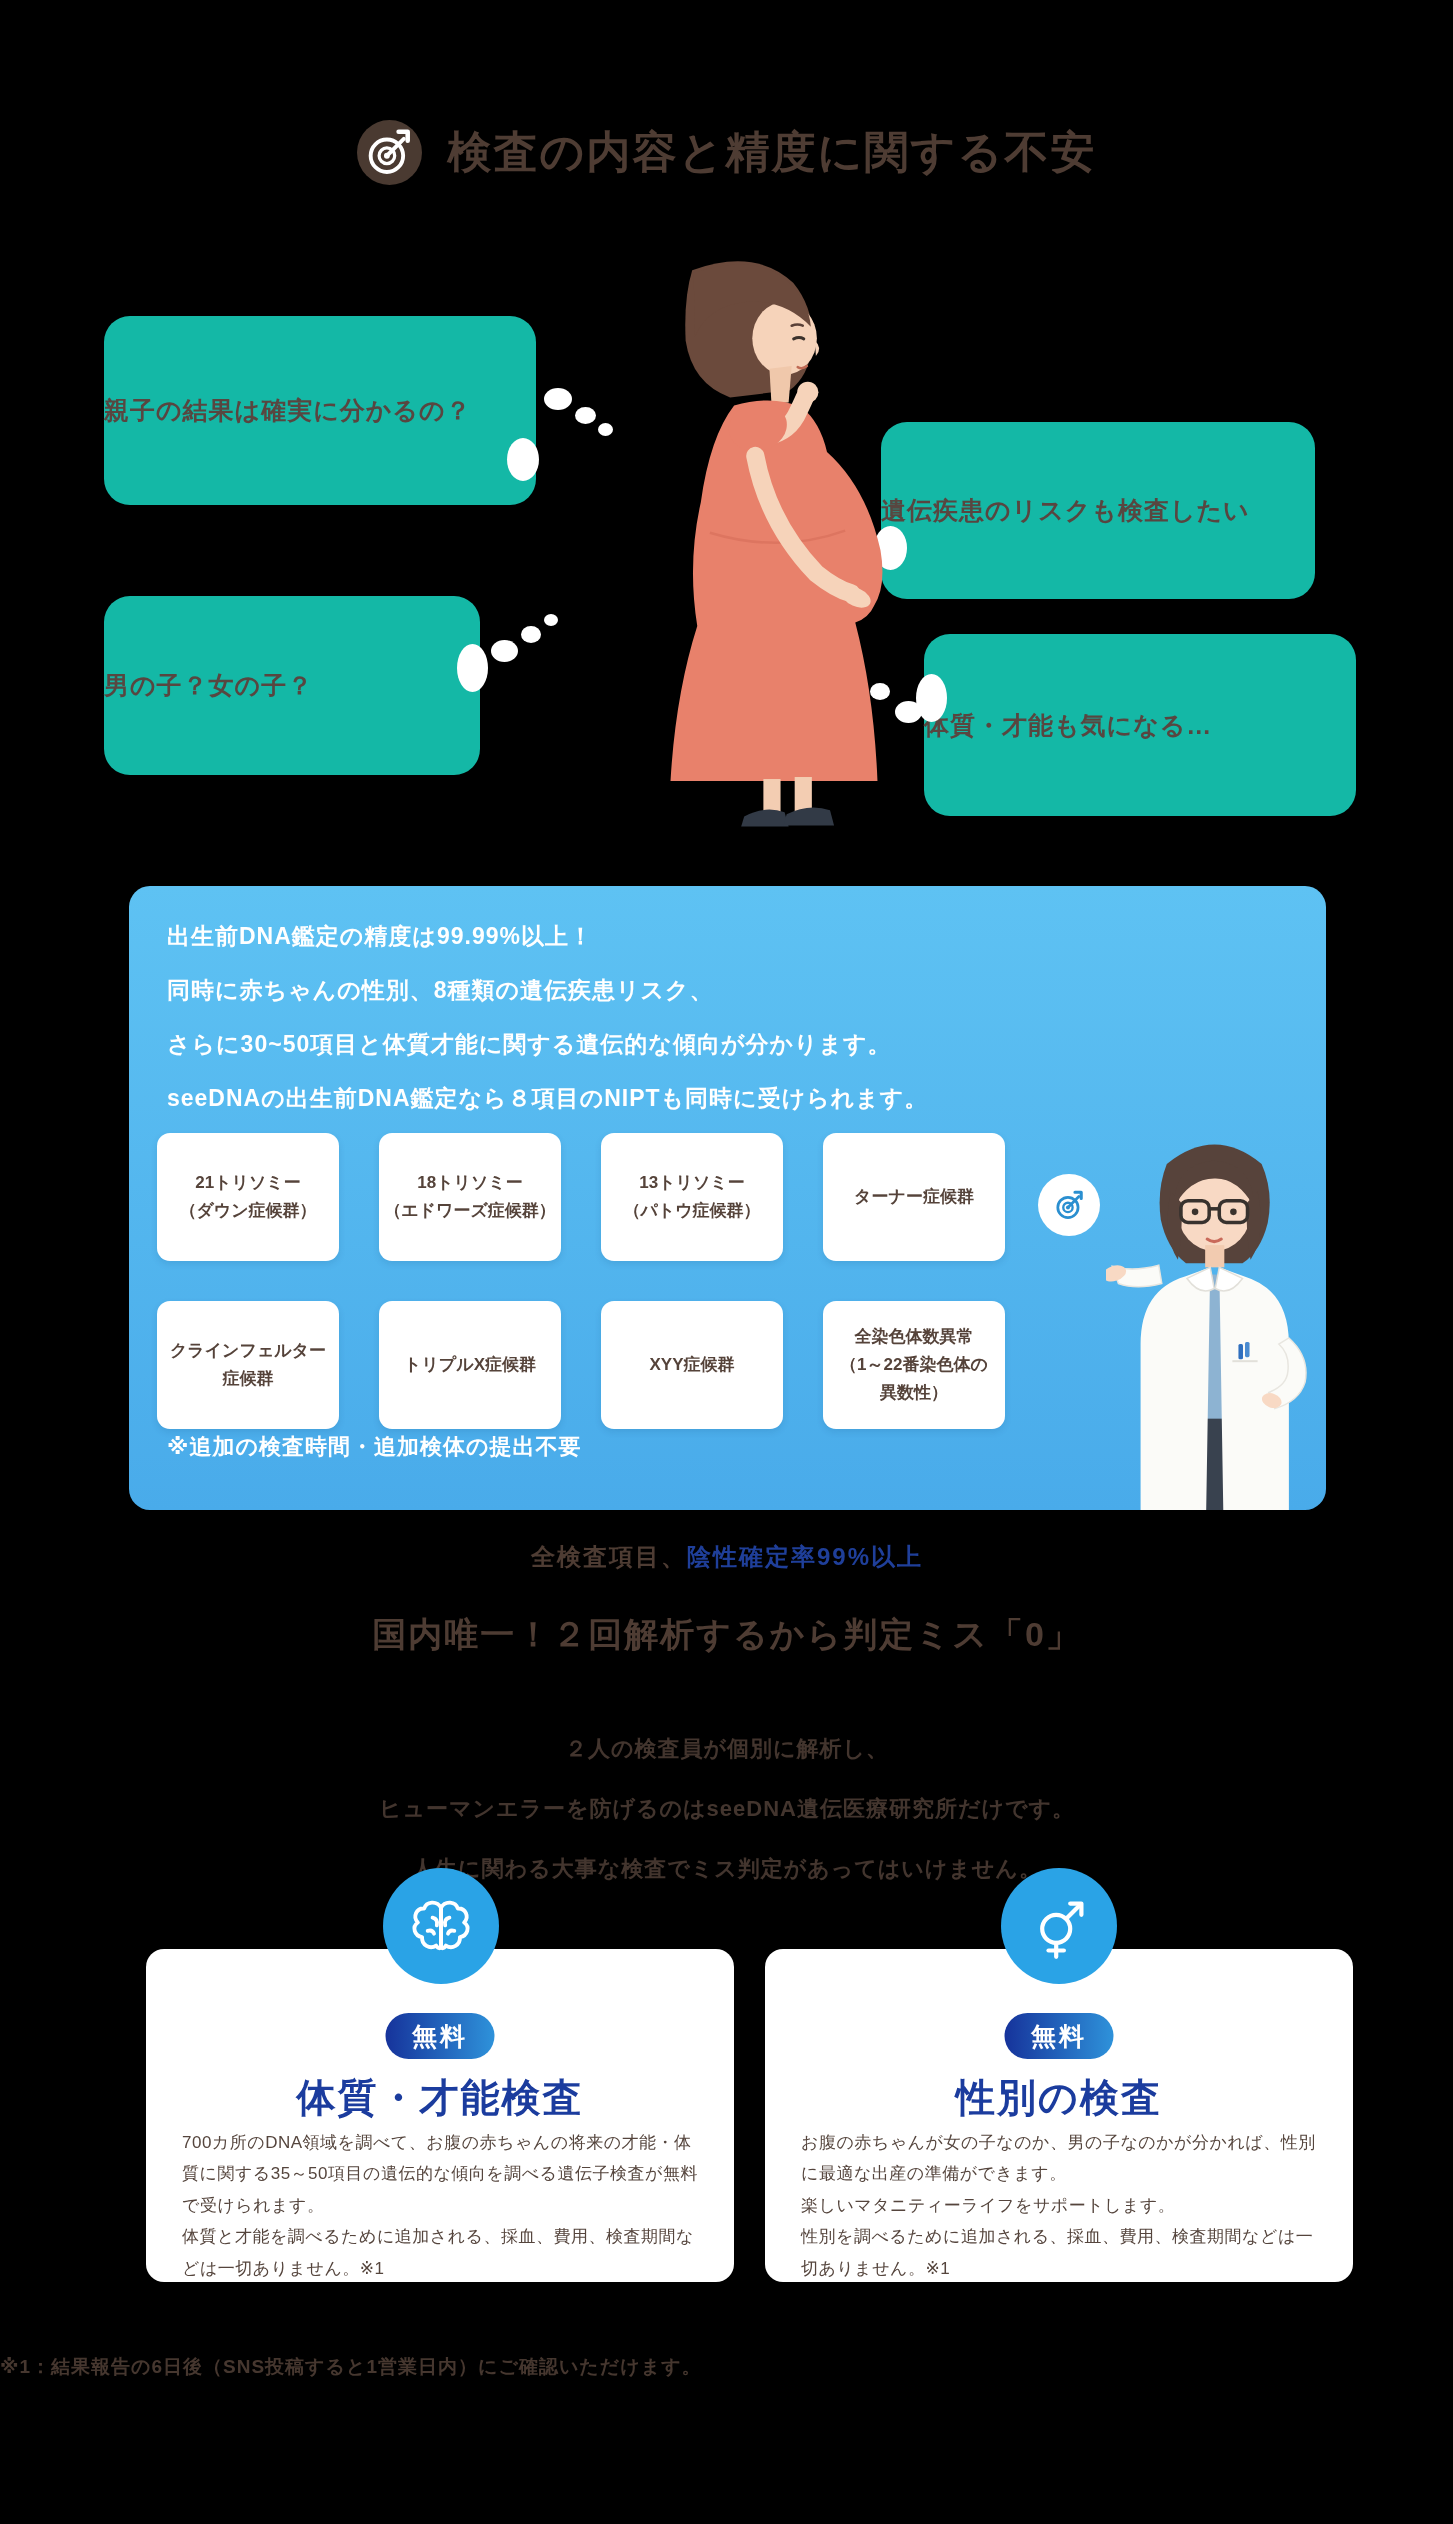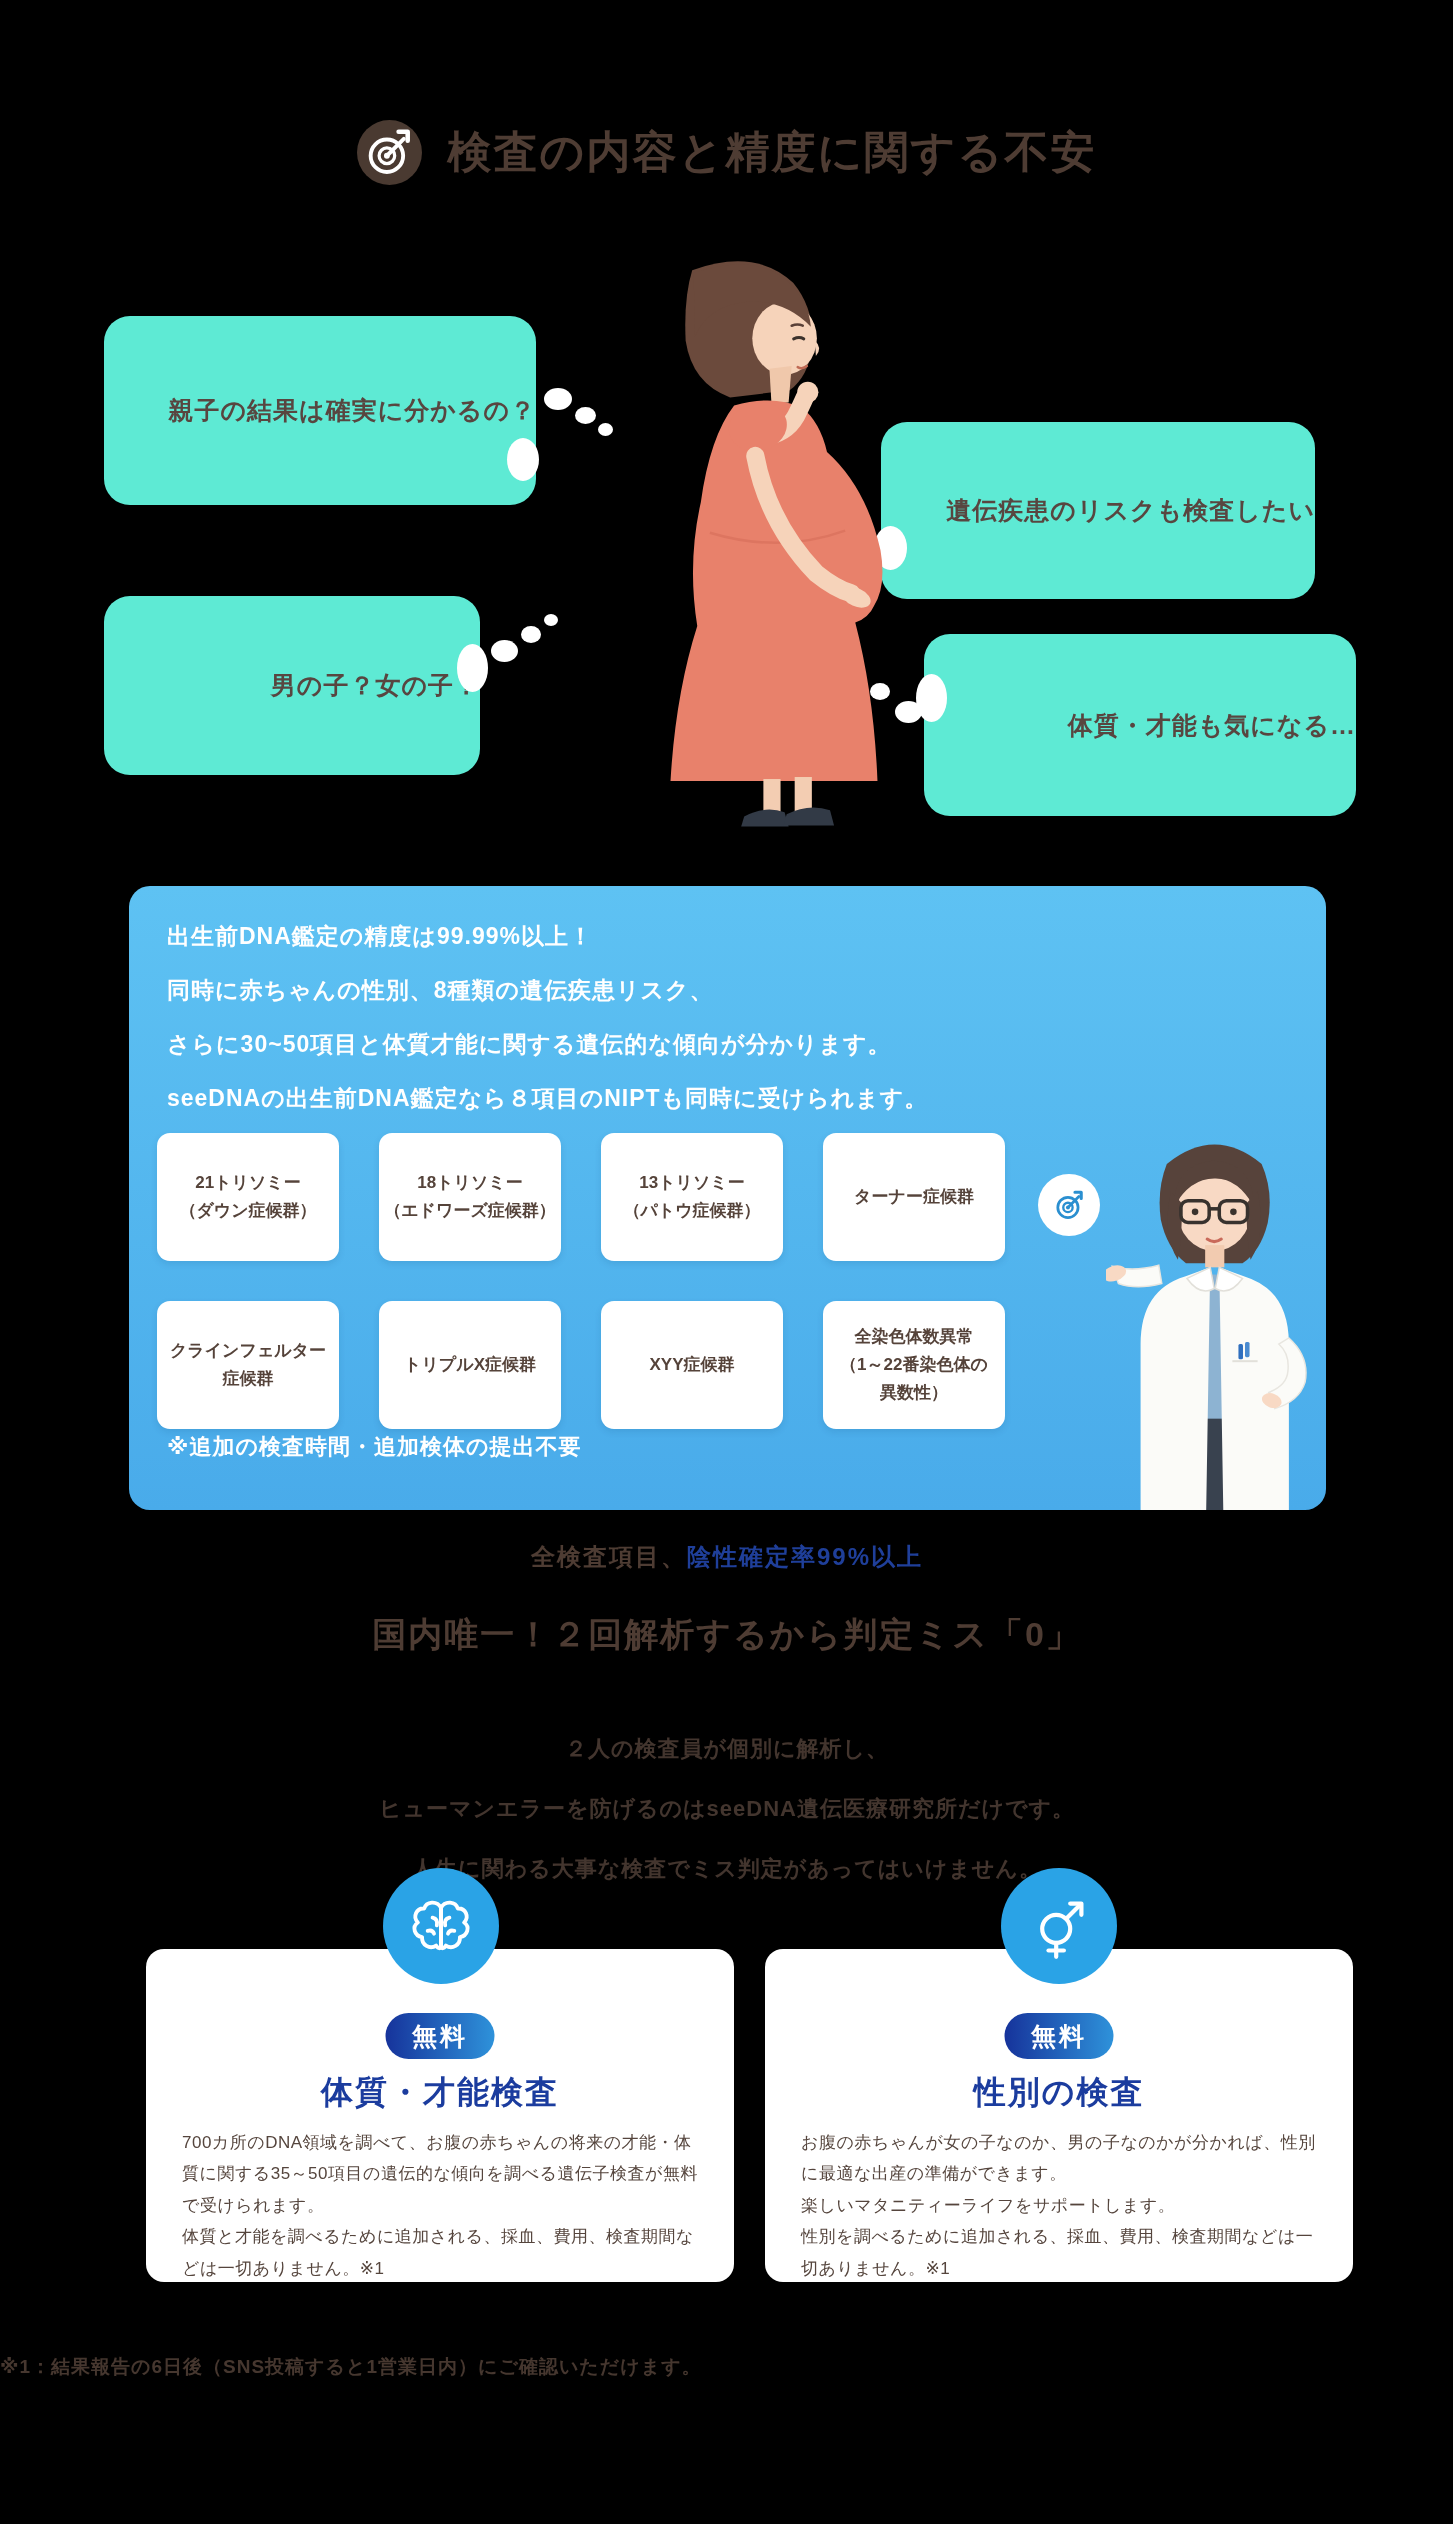--- a/index.html
+++ b/index.html
@@ -6,22 +6,22 @@
   .page{position:relative;width:1454px;height:2525px;background:#000;overflow:hidden;
         font-family:"Liberation Sans","DejaVu Sans",sans-serif;}
 
   
   .title-row{position:absolute;top:120px;left:0;width:100%;display:flex;
              align-items:center;justify-content:center;gap:25px;font-family:Liberation Mono, monospace;}
   .title-icon{width:65px;height:65px;flex:0 0 auto;}
   .title-text{font-size:44px;font-weight:800;color:#4e3c33;letter-spacing:2px;}
 
   
-  .bubble{position:absolute;background:#5eead4;border-radius:26px;
-          display:flex;align-items:center;justify-content:flex-end;
+  .bubble{position:absolute;background:#14b8a6;border-radius:26px;
+          display:flex;align-items:center;justify-content:flex-start;
           box-shadow:0 10px 17px rgba(0,0,0,.55);}
   .bubble span{font-size:25px;font-weight:800;color:#584640;letter-spacing:1px;}
   .b1{left:104px;top:316px;width:432px;height:189px;}
   .b2{left:881px;top:422px;width:434px;height:177px;}
   .b3{left:104px;top:596px;width:376px;height:179px;}
   .b4{left:924px;top:634px;width:432px;height:182px;}
   .b1::after{content:"";position:absolute;right:-3px;bottom:24px;width:32px;height:43px;
              background:#fff;border-radius:50%;}
   .b2::after{content:"";position:absolute;left:-7px;bottom:29px;width:33px;height:44px;
              background:#fff;border-radius:50%;}
@@ -76,21 +76,21 @@
               z-index:3;}
   .offer-icon.left{left:383px;}
   .offer-icon.right{left:1001px;}
   .offer-icon svg{width:70px;height:70px;}
   .badge{position:absolute;top:64px;left:50%;transform:translateX(-50%);
          width:109px;height:46px;border-radius:23px;
          background:linear-gradient(90deg,#16339b 0%,#2e92da 100%);
          display:flex;align-items:center;justify-content:center;
          font-size:25px;font-weight:800;color:#fff;letter-spacing:3px;}
   .offer-title{position:absolute;top:122px;left:0;width:100%;text-align:center;
-               font-size:32px;font-weight:800;color:#1b3c9e;letter-spacing:2px;}
+               font-size:39px;font-weight:800;color:#1b3c9e;letter-spacing:2px;}
   .offer-body{position:absolute;top:178px;left:36px;right:30px;
               font-size:17px;font-weight:500;color:#55453d;line-height:1.85;
               white-space:pre-line;letter-spacing:0.5px;}
 
   .footnote{position:absolute;top:2354px;left:0;width:100%;text-align:left;
             font-size:19px;font-weight:700;color:#46372f;letter-spacing:1px;}
   .pre{white-space:pre-line;}
 </style>
 </head>
 <body>

